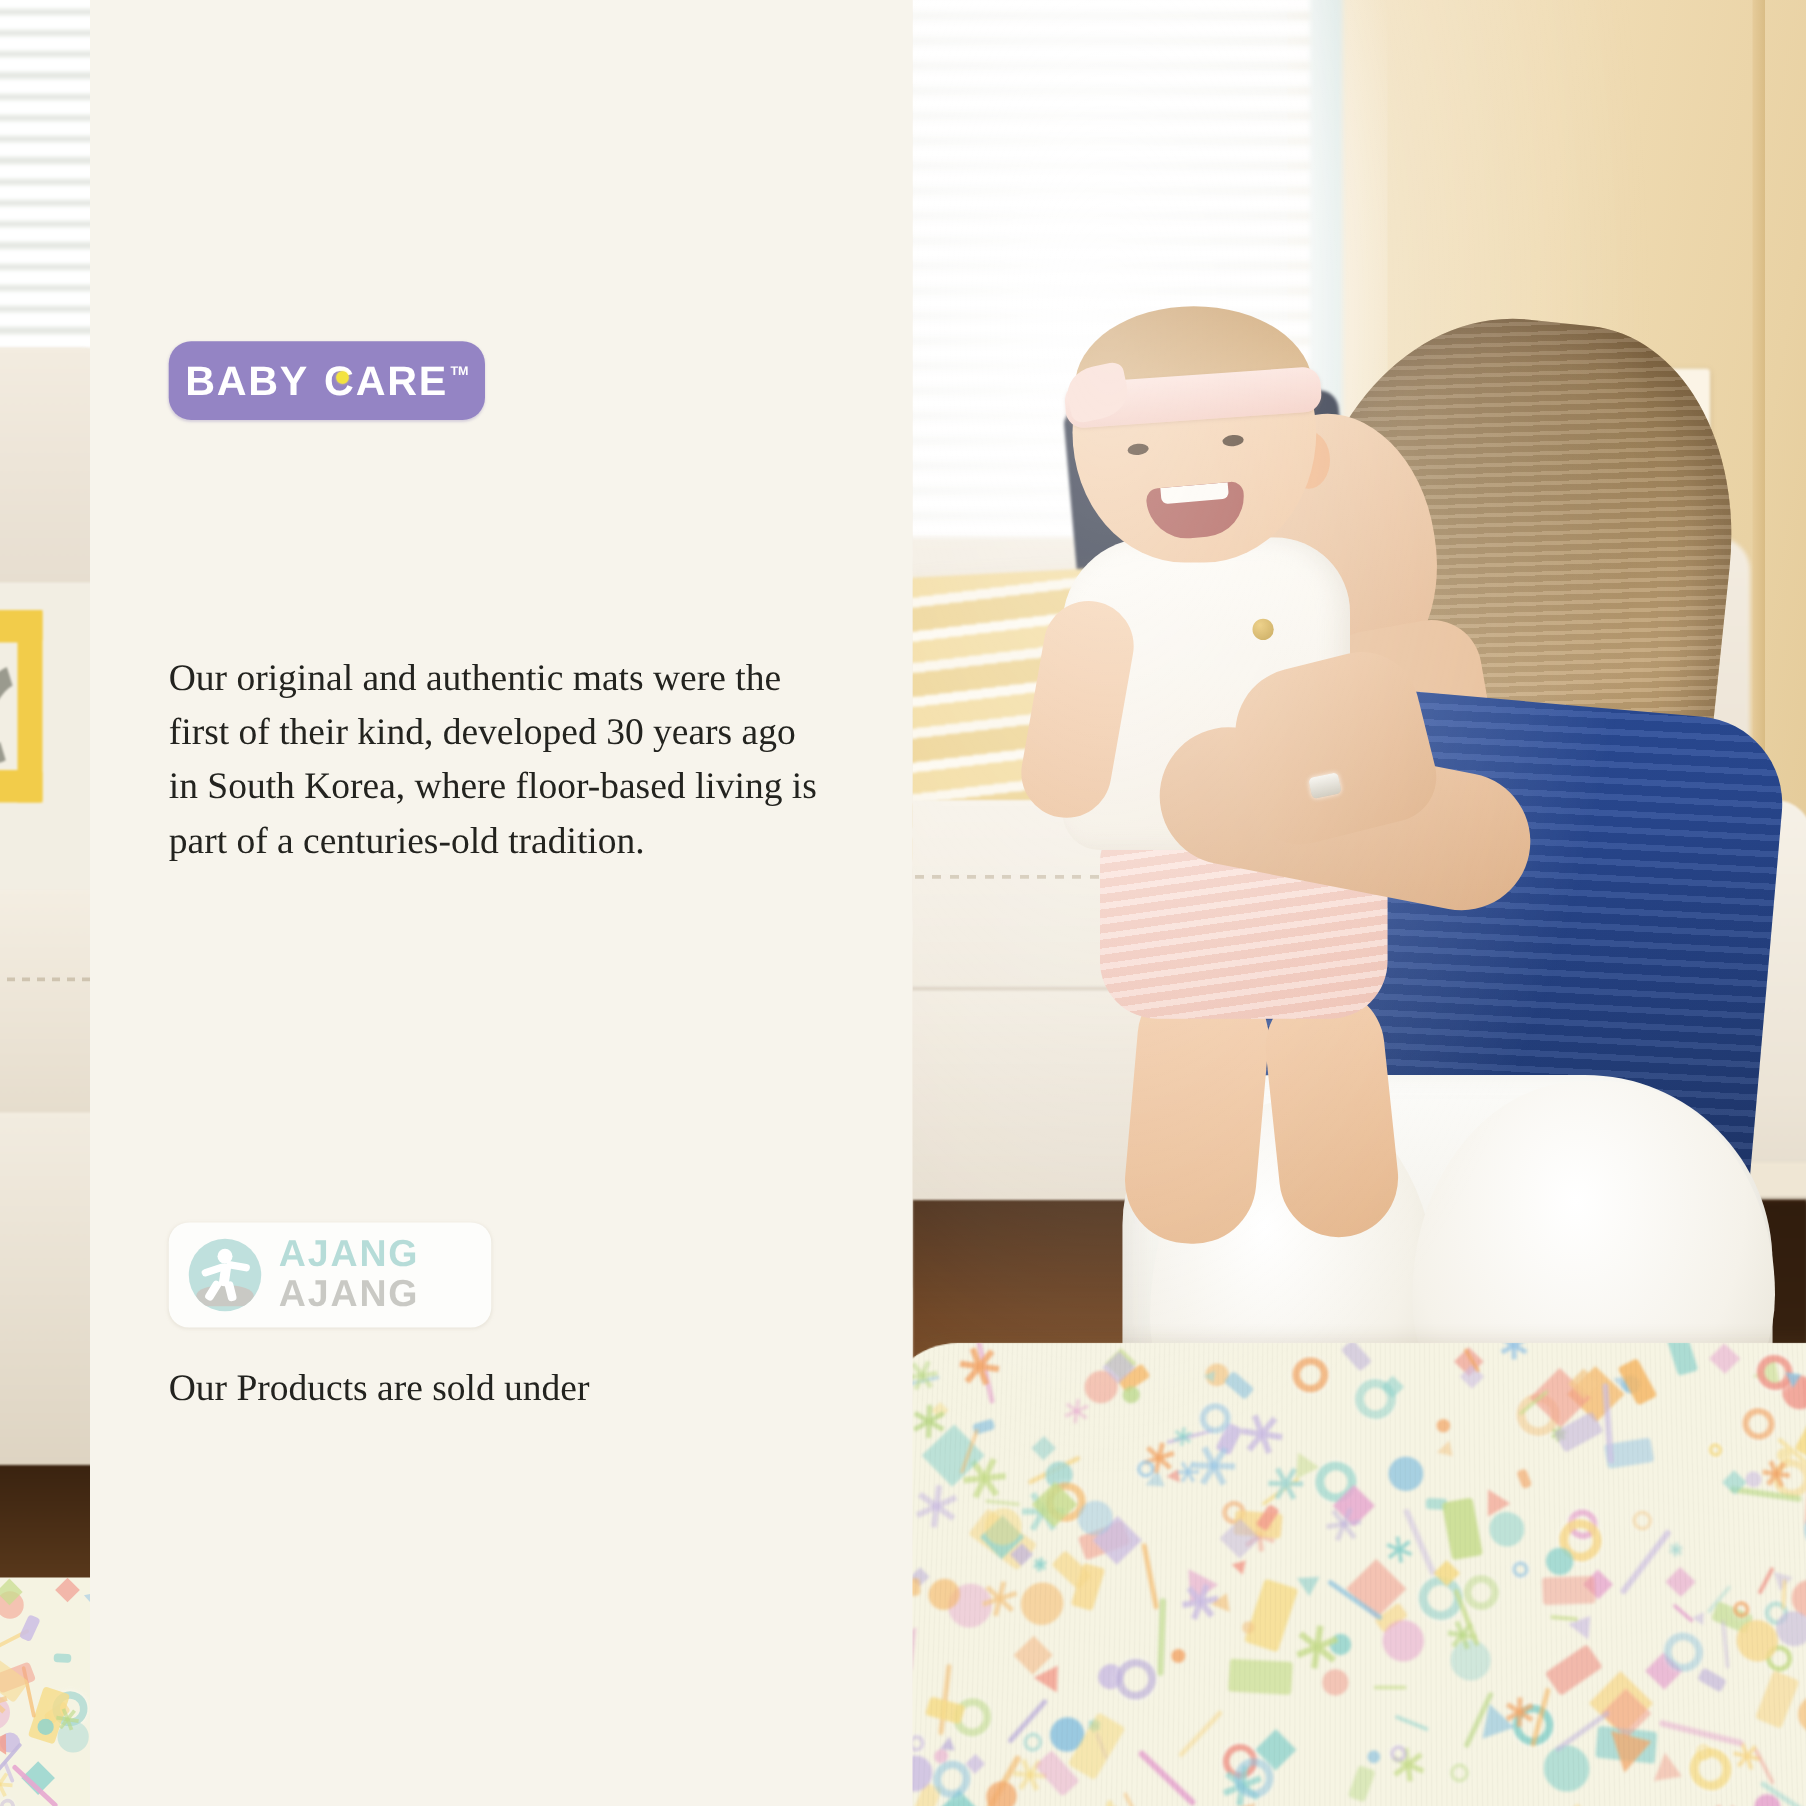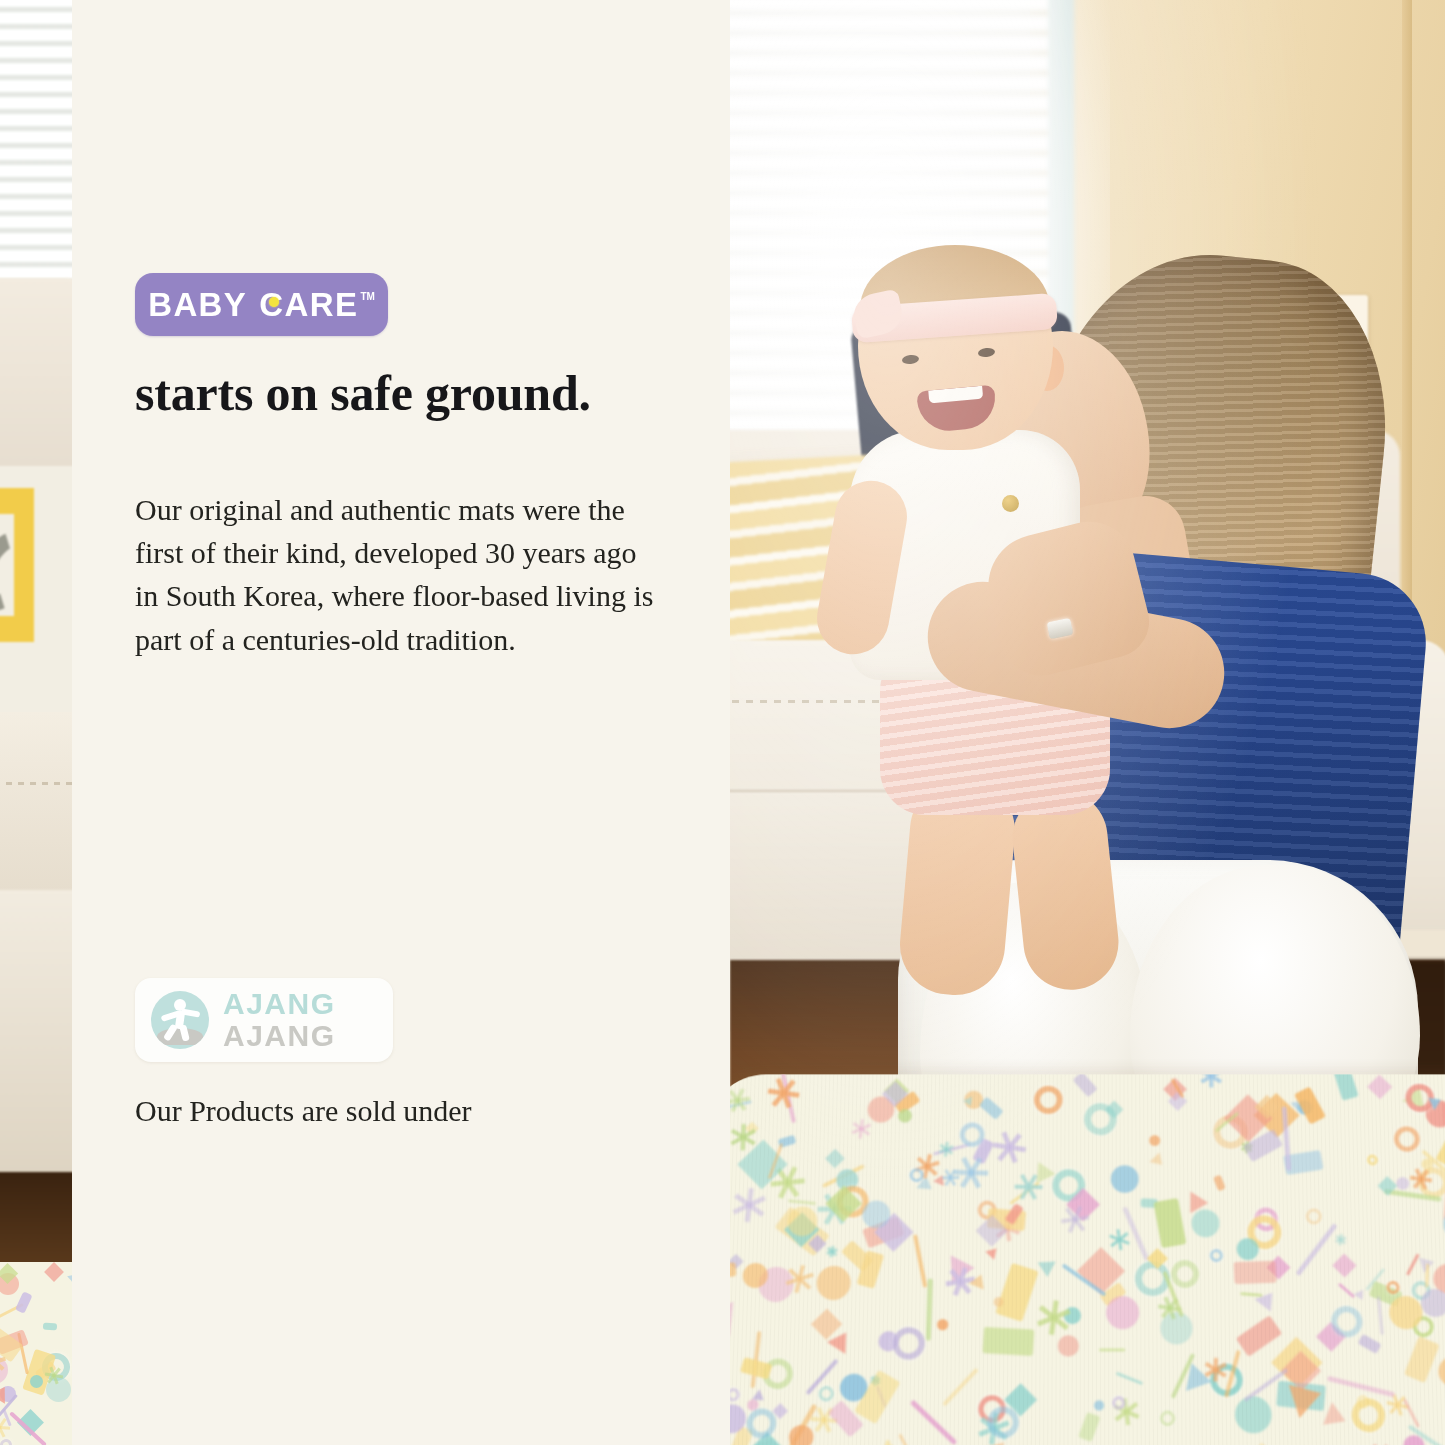--- a/index.html
+++ b/index.html
@@ -327,21 +327,21 @@
     font-family:"Liberation Serif", serif;
     font-size:50px; line-height:1.18; color:#17171a; letter-spacing:-.2px;
   }
   .headline .l2 { display:block; }
 
   .para {
     position:absolute; left:63px; width:520px;
     font-family:"Liberation Serif", serif;
     font-size:30px; line-height:1.44; color:#23231f;
   }
-  .p1 { top:488px; }
+  .p1 { top:521px; }
   .p2 { top:748px; width:548px; }
 
   .ajang-card {
     position:absolute; left:63px; top:978px; width:258px; height:84px;
     background:#fdfdfb; border-radius:16px;
     display:flex; align-items:center; padding-left:16px;
     box-shadow:0 1px 3px rgba(170,160,140,.18);
   }
   .ajang-badge {
     width:58px; height:58px; border-radius:50%;
@@ -798,21 +798,20 @@
         <span class="c-wrap">
           <span>C</span>
           <span class="c-dot"></span>
         </span>
         <span>ARE</span>
         <span class="tm">TM</span>
       </span>
     </div>
 
     <h1 class="headline">
-      <span class="l2">starts on safe ground.</span>
     </h1>
 
     <p class="para p1">Our original and authentic mats were the first of their kind, developed 30 years ago in South Korea, where floor-based living is part of a centuries-old tradition.</p>
 
     <div class="ajang-card">
       <div class="ajang-badge">
         <div class="aj-ground"></div>
         <div class="aj-head"></div>
         <div class="aj-torso"></div>
         <div class="aj-armL"></div>

